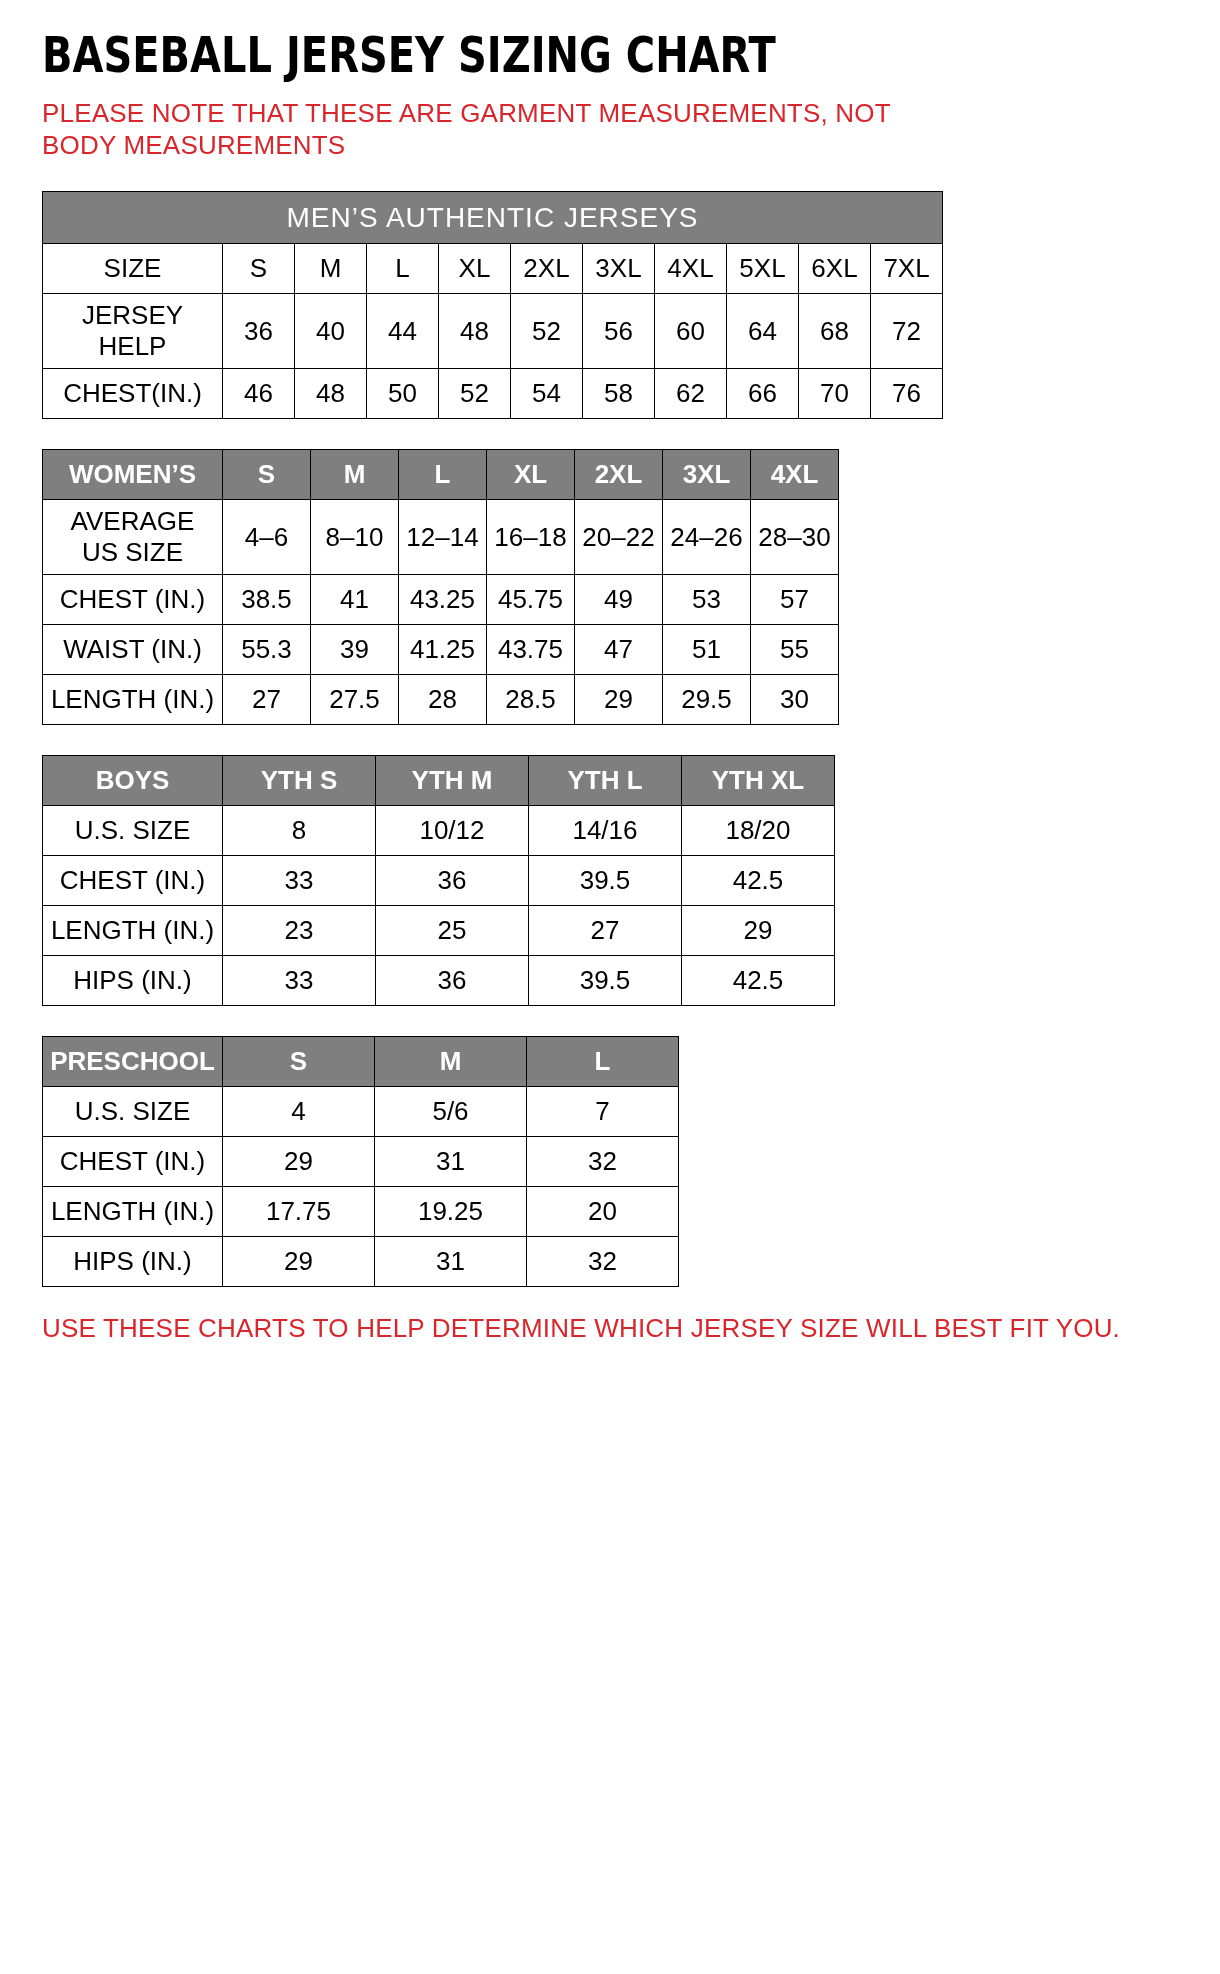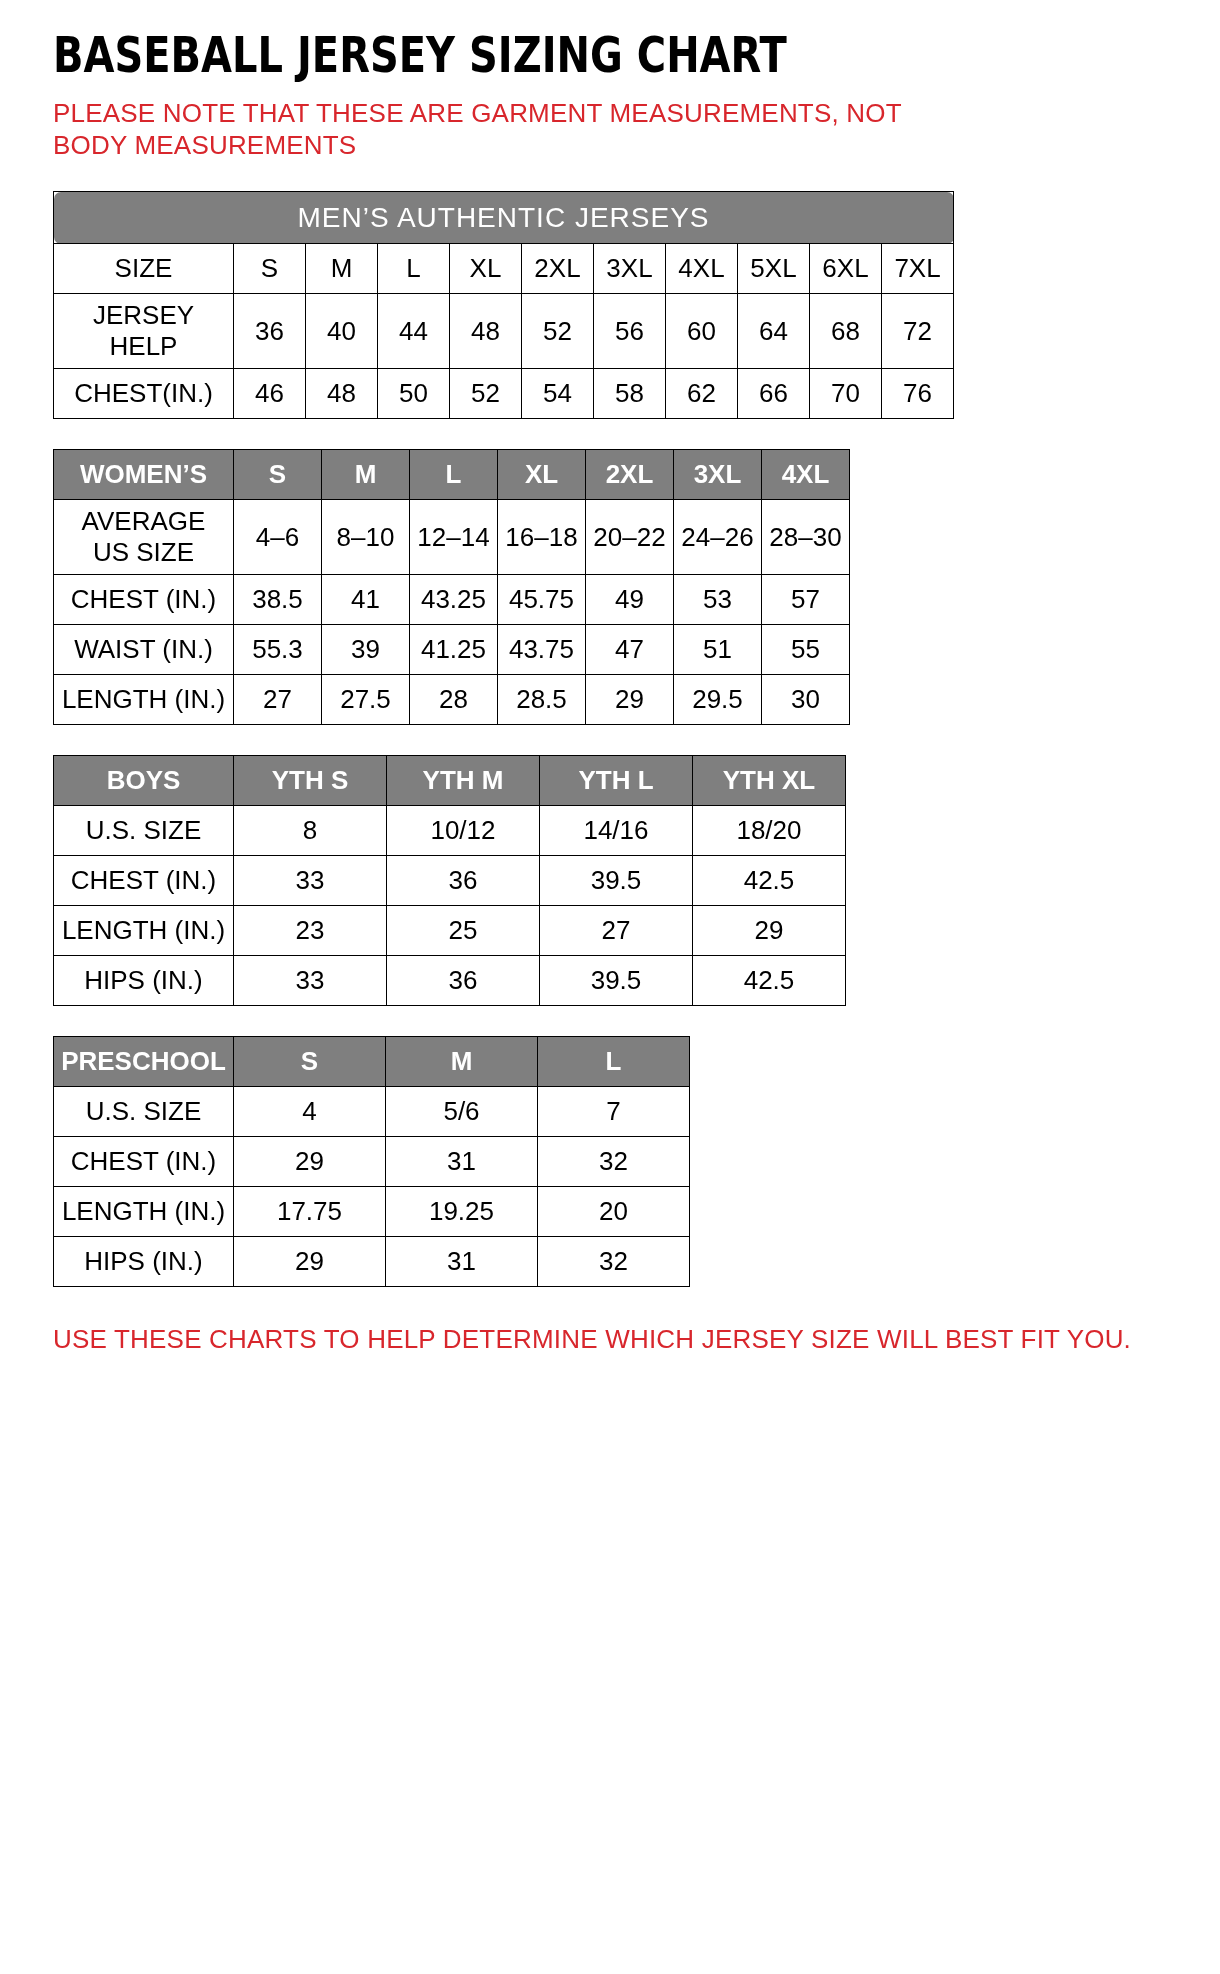--- a/index.html
+++ b/index.html
@@ -4,41 +4,41 @@
 <style>
   :root{
     --header-gray:#7f7f7f;
     --note-red:#d8262c;
     --header-text:#ffffff;
     --line:#000000;
   }
   *{box-sizing:border-box;margin:0;padding:0}
   html,body{background:#fff}
   body{width:1220px;min-height:1974px;font-family:"Liberation Sans","DejaVu Sans",sans-serif;color:#000}
-  .page{padding:24px 53px 24px}
+  .page{padding:24px 42px 24px}
   .title{
     display:inline-block;
     font-family:"DejaVu Sans",sans-serif;
     font-size:50px;font-weight:700;white-space:nowrap;
     transform:scaleX(.8);transform-origin:left center;
     margin:2px 0 14px;
   }
   .note{color:var(--note-red);font-size:26px;line-height:1.22;letter-spacing:.2px}
   .note.top{max-width:900px;}
-  .note.bottom{margin-top:37px}
+  .note.bottom{margin-top:26px}
   table{border-collapse:collapse;table-layout:fixed;margin-top:30px}
   td,th{
     border:1px solid var(--line);
     text-align:center;vertical-align:middle;
     font-weight:400;font-size:26px;
     padding:6px 4px;height:50px;overflow:hidden;
   }
   thead th.bar{
     background:var(--header-gray);color:var(--header-text);
-    font-size:28px;letter-spacing:1px;height:52px;font-weight:400;border-radius:7px;
+    font-size:28px;letter-spacing:1px;height:52px;font-weight:400;
   }
   tr.ghead th{background:var(--header-gray);color:var(--header-text);font-size:26px;font-weight:700}
   td.lbl{white-space:pre-line}
   .t-men{width:900px}   .t-men .cl{width:180px}   .t-men .cc{width:72px}
   .t-women{width:796px} .t-women .cl{width:180px} .t-women .cc{width:88px}
   .t-boys{width:792px}  .t-boys .cl{width:180px}  .t-boys .cc{width:153px}
   .t-pre{width:636px}   .t-pre .cl{width:180px}   .t-pre .cc{width:152px}
 </style>
 </head>
 <body>

